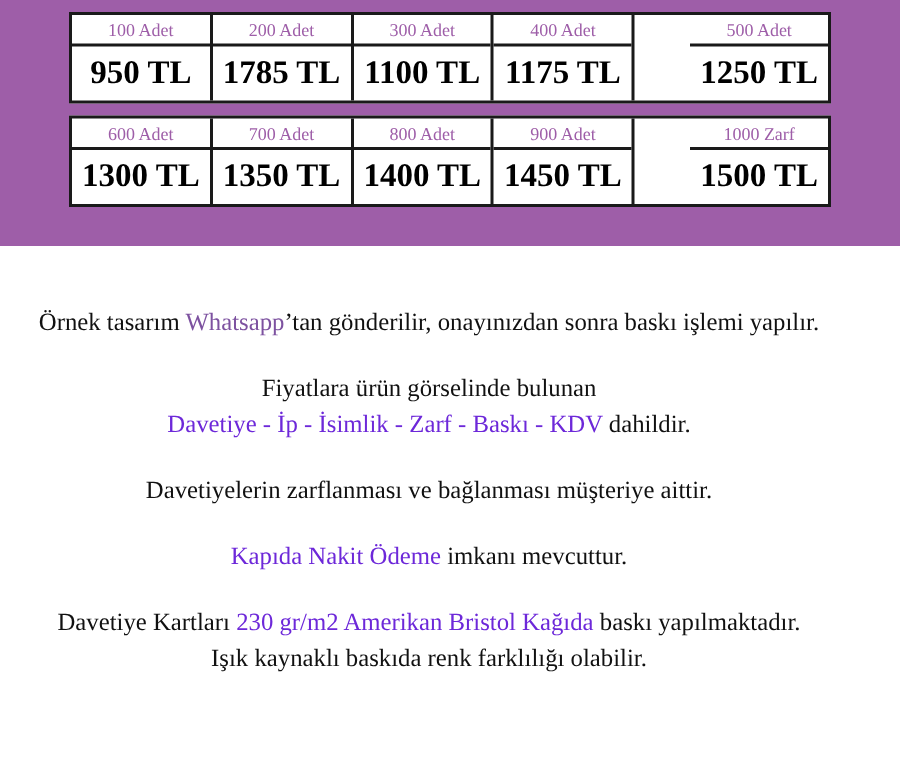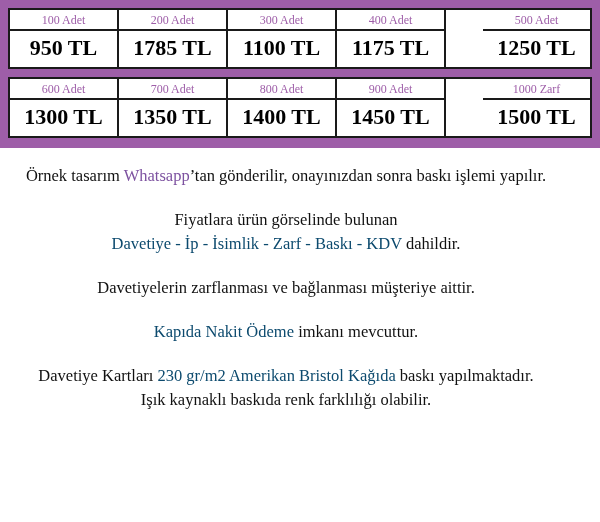--- a/index.html
+++ b/index.html
@@ -17,29 +17,29 @@
 
   
   .price-panel {
     width: 600px;
     background: #9e5ea8;
     padding: 8px 0 10px 0;
     box-sizing: border-box;
   }
   .price-row {
     display: flex;
-    width: 584px;
+    width: 508px;
     margin: 0 auto 8px auto;
     background: #ffffff;
     border: 2px solid #1a1a1a;
     box-sizing: border-box;
     justify-content: space-between;
   }
   .price-row:last-child {
-    margin-bottom: 0;
+    margin-bottom: 16px;
   }
   .price-cell {
     flex: 1 1 0;
     border-right: 2px solid #1a1a1a;
     box-sizing: border-box;
     text-align: center;
   }
   .price-cell:last-child {
     border-right: none;
     padding-left: 37px;
@@ -60,40 +60,40 @@
     color: #000000;
     padding: 4px 0 6px 0;
     line-height: 26px;
     white-space: nowrap;
   }
 
   
   .info {
     width: 572px;
     box-sizing: border-box;
-    padding: 17px 10px 0 10px;
+    padding: 40px 10px 0 10px;
     text-align: center;
   }
   .info p {
     margin: 0 0 22px 0;
     font-size: 16.5px;
     line-height: 22px;
     color: #111111;
   }
   .info p.tight {
     margin-bottom: 2px;
   }
   .info p.last {
     margin-bottom: 0;
   }
   .hl-purple {
     color: #7d52a0;
   }
   .hl-red {
-    color: #0c4a6e;
+    color: #6d28d9;
   }
 </style>
 </head>
 <body>
 
 <div class="price-panel">
 
   <div class="price-row">
     <div class="price-cell">
       <div class="qty">100 Adet</div>

